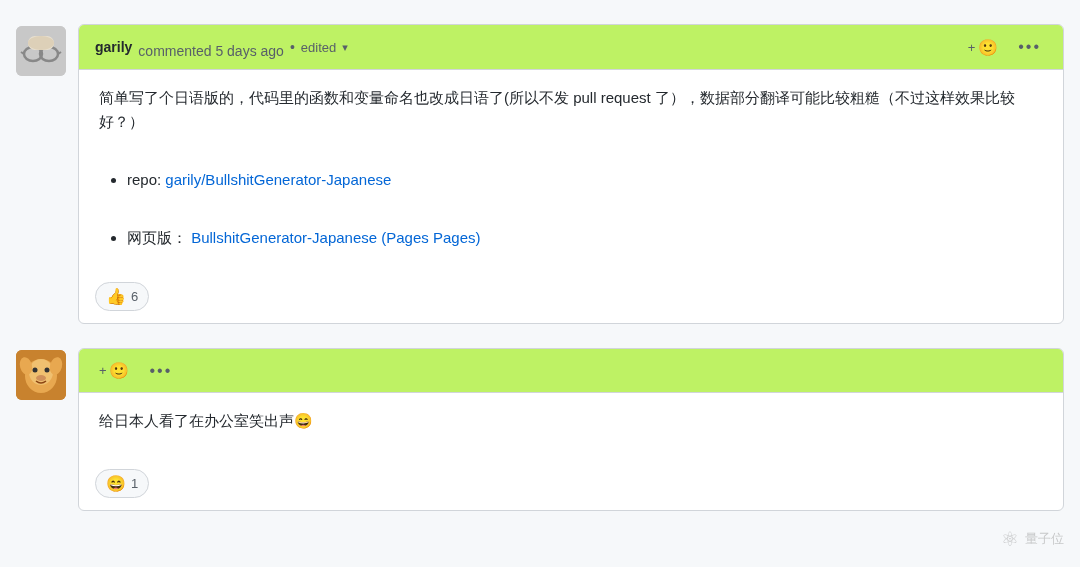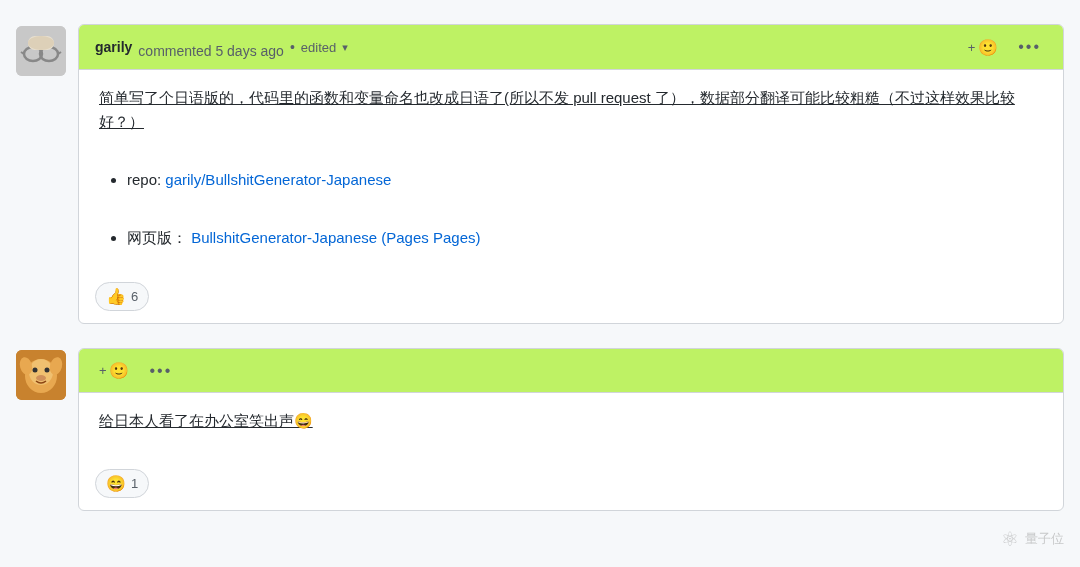--- a/index.html
+++ b/index.html
@@ -108,21 +108,20 @@
 
     .comment-body {
       padding: 16px 20px;
       font-size: 15px;
       line-height: 1.6;
       color: #24292e;
     }
 
     .comment-body p {
       margin-bottom: 12px;
-      text-decoration: underline;
     }
 
     .comment-body ul {
       list-style: disc;
       padding-left: 28px;
       margin-bottom: 8px;
     }
 
     .comment-body ul li {
       margin-bottom: 6px;

